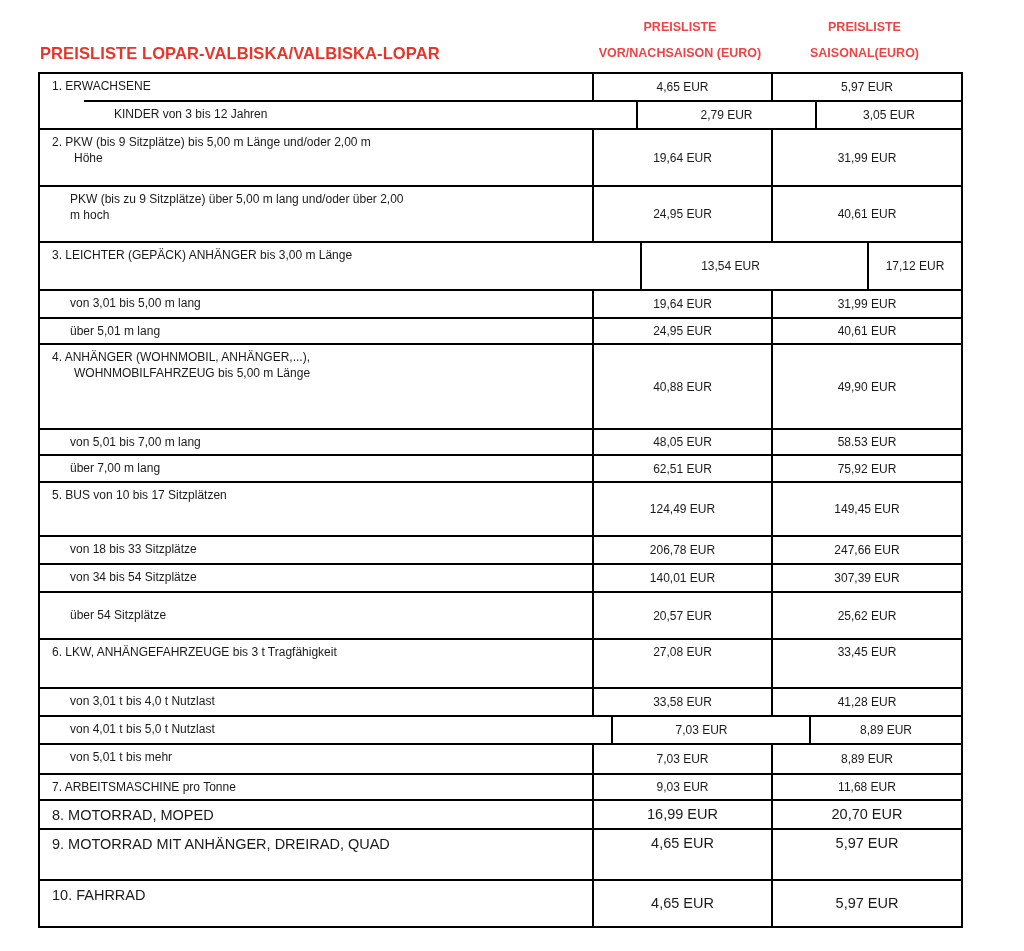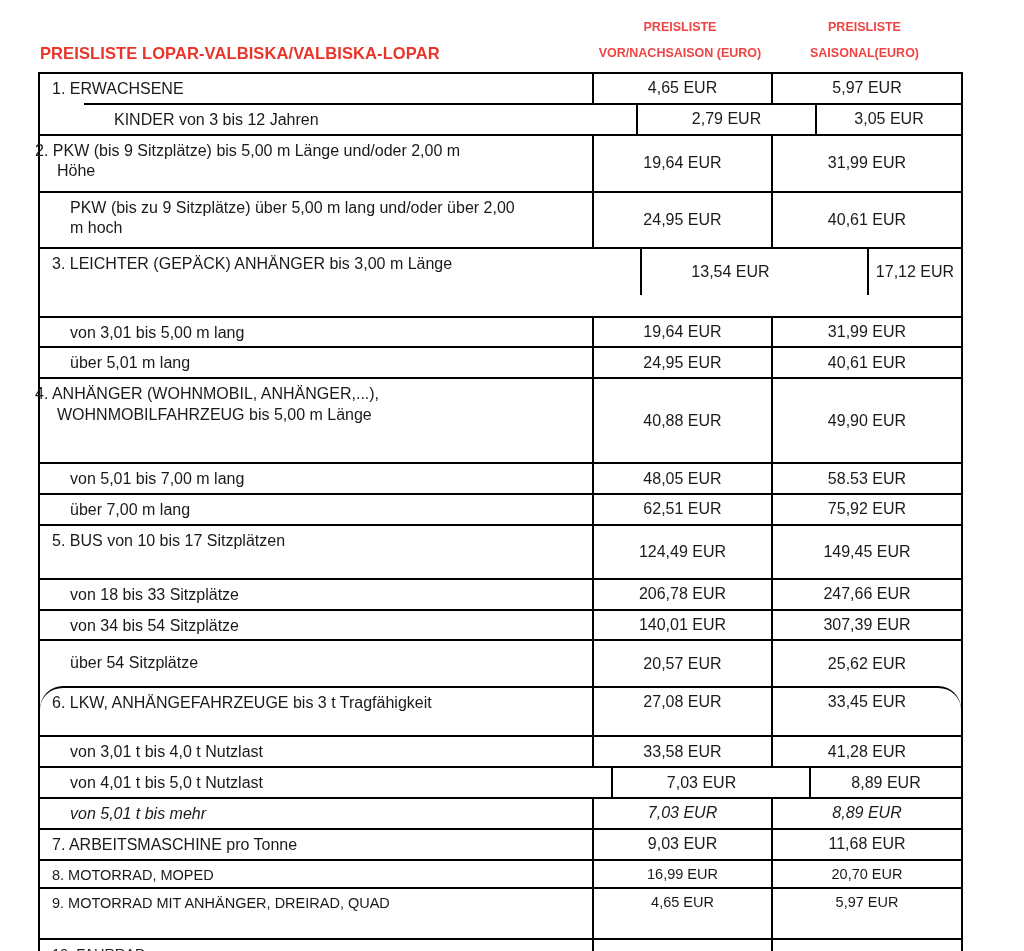--- a/index.html
+++ b/index.html
@@ -38,31 +38,31 @@
   .ch-line2 { margin-top: 11px; white-space: nowrap; }
   .ptable {
     position: absolute;
     left: 38px;
     top: 72px;
     width: 925px;
     border: 2px solid #000;
     box-sizing: border-box;
     background: #fff;
   }
-  .row { display: flex; font-size: 16px; }
+  .row { display: flex; font-size: 12px; }
   .row + .row { border-top: 2px solid #000; }
   .cell { box-sizing: border-box; }
   .label {
     width: 552px;
     padding: 5px 10px 3px 12px;
     line-height: 1.3;
     white-space: pre-line;
   }
   .label.indent { padding-left: 30px; }
-  .label.hang { padding-left: 17px; text-indent: -22px; }
+  .label.hang { padding-left: 34px; text-indent: -22px; }
   .label.vcenter { display: flex; align-items: center; padding-top: 0; padding-bottom: 0; }
   .price {
     display: flex;
     align-items: center;
     justify-content: center;
     border-left: 2px solid #000;
     text-align: center;
   }
   .p1 { width: 179px; }
   .p2 { flex: 1; }
@@ -112,21 +112,21 @@
     <div class="cell price p1">24,95 EUR</div>
     <div class="cell price p2">40,61 EUR</div>
   </div>
 
   <div class="row" style="min-height: 46px; gap: 48px;">
     <div class="cell label">3. LEICHTER (GEPÄCK) ANHÄNGER bis 3,00 m Länge</div>
     <div class="cell price p1">13,54 EUR</div>
     <div class="cell price p2">17,12 EUR</div>
   </div>
 
-  <div class="row" style="min-height: 26px; margin-top: 21px;">
+  <div class="row" style="min-height: 26px;">
     <div class="cell label indent">von 3,01 bis 5,00 m lang</div>
     <div class="cell price p1">19,64 EUR</div>
     <div class="cell price p2">31,99 EUR</div>
   </div>
 
   <div class="row" style="min-height: 24px;">
     <div class="cell label indent">über 5,01 m lang</div>
     <div class="cell price p1">24,95 EUR</div>
     <div class="cell price p2">40,61 EUR</div>
   </div>
@@ -167,39 +167,39 @@
     <div class="cell price p1">140,01 EUR</div>
     <div class="cell price p2">307,39 EUR</div>
   </div>
 
   <div class="row" style="min-height: 45px;">
     <div class="cell label vcenter indent">über 54 Sitzplätze</div>
     <div class="cell price p1">20,57 EUR</div>
     <div class="cell price p2">25,62 EUR</div>
   </div>
 
-  <div class="row price-top" style="min-height: 47px; border-radius: 23px;">
+  <div class="row price-top" style="min-height: 47px;">
     <div class="cell label">6. LKW, ANHÄNGEFAHRZEUGE bis 3 t Tragfähigkeit</div>
     <div class="cell price p1">27,08 EUR</div>
     <div class="cell price p2">33,45 EUR</div>
   </div>
 
   <div class="row" style="min-height: 26px;">
     <div class="cell label indent">von 3,01 t bis 4,0 t Nutzlast</div>
     <div class="cell price p1">33,58 EUR</div>
     <div class="cell price p2">41,28 EUR</div>
   </div>
 
   <div class="row" style="min-height: 26px; gap: 19px;">
     <div class="cell label indent">von 4,01 t bis 5,0 t Nutzlast</div>
     <div class="cell price p1">7,03 EUR</div>
     <div class="cell price p2">8,89 EUR</div>
   </div>
 
-  <div class="row" style="min-height: 28px; font-style: italic;">
+  <div class="row" style="min-height: 28px;">
     <div class="cell label indent">von 5,01 t bis mehr</div>
     <div class="cell price p1">7,03 EUR</div>
     <div class="cell price p2">8,89 EUR</div>
   </div>
 
   <div class="row" style="min-height: 24px;">
     <div class="cell label">7. ARBEITSMASCHINE pro Tonne</div>
     <div class="cell price p1">9,03 EUR</div>
     <div class="cell price p2">11,68 EUR</div>
   </div>

